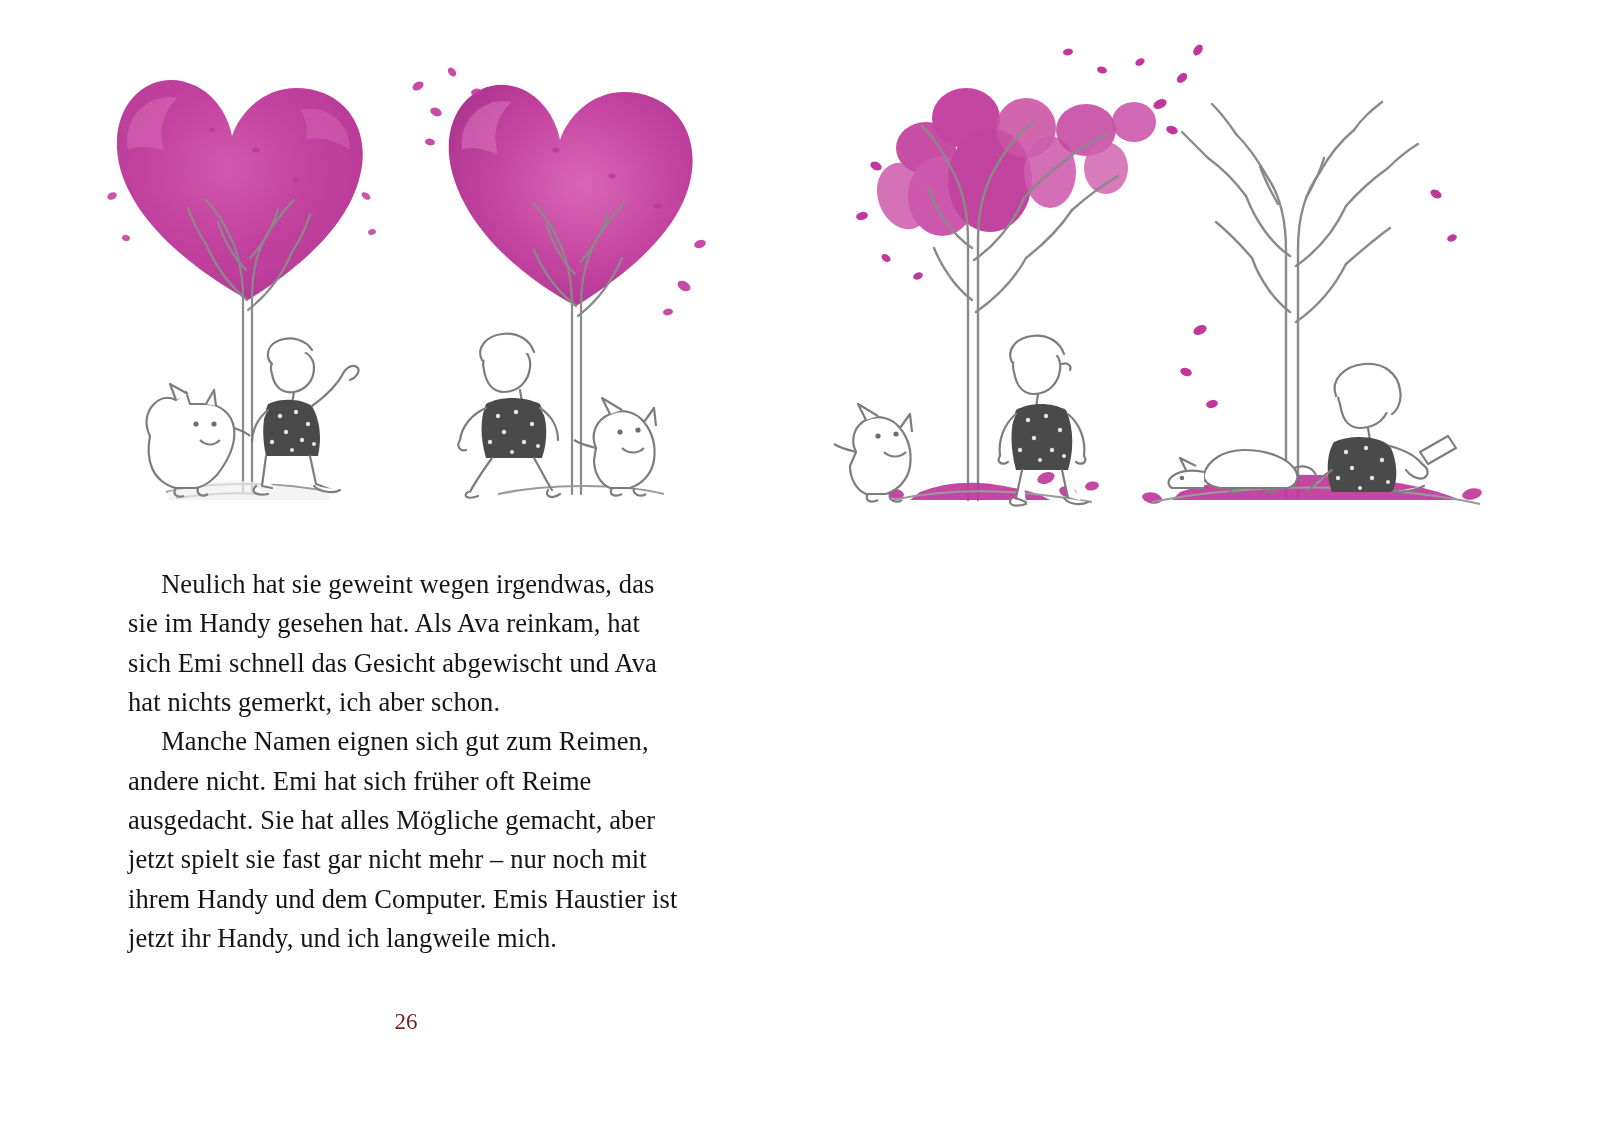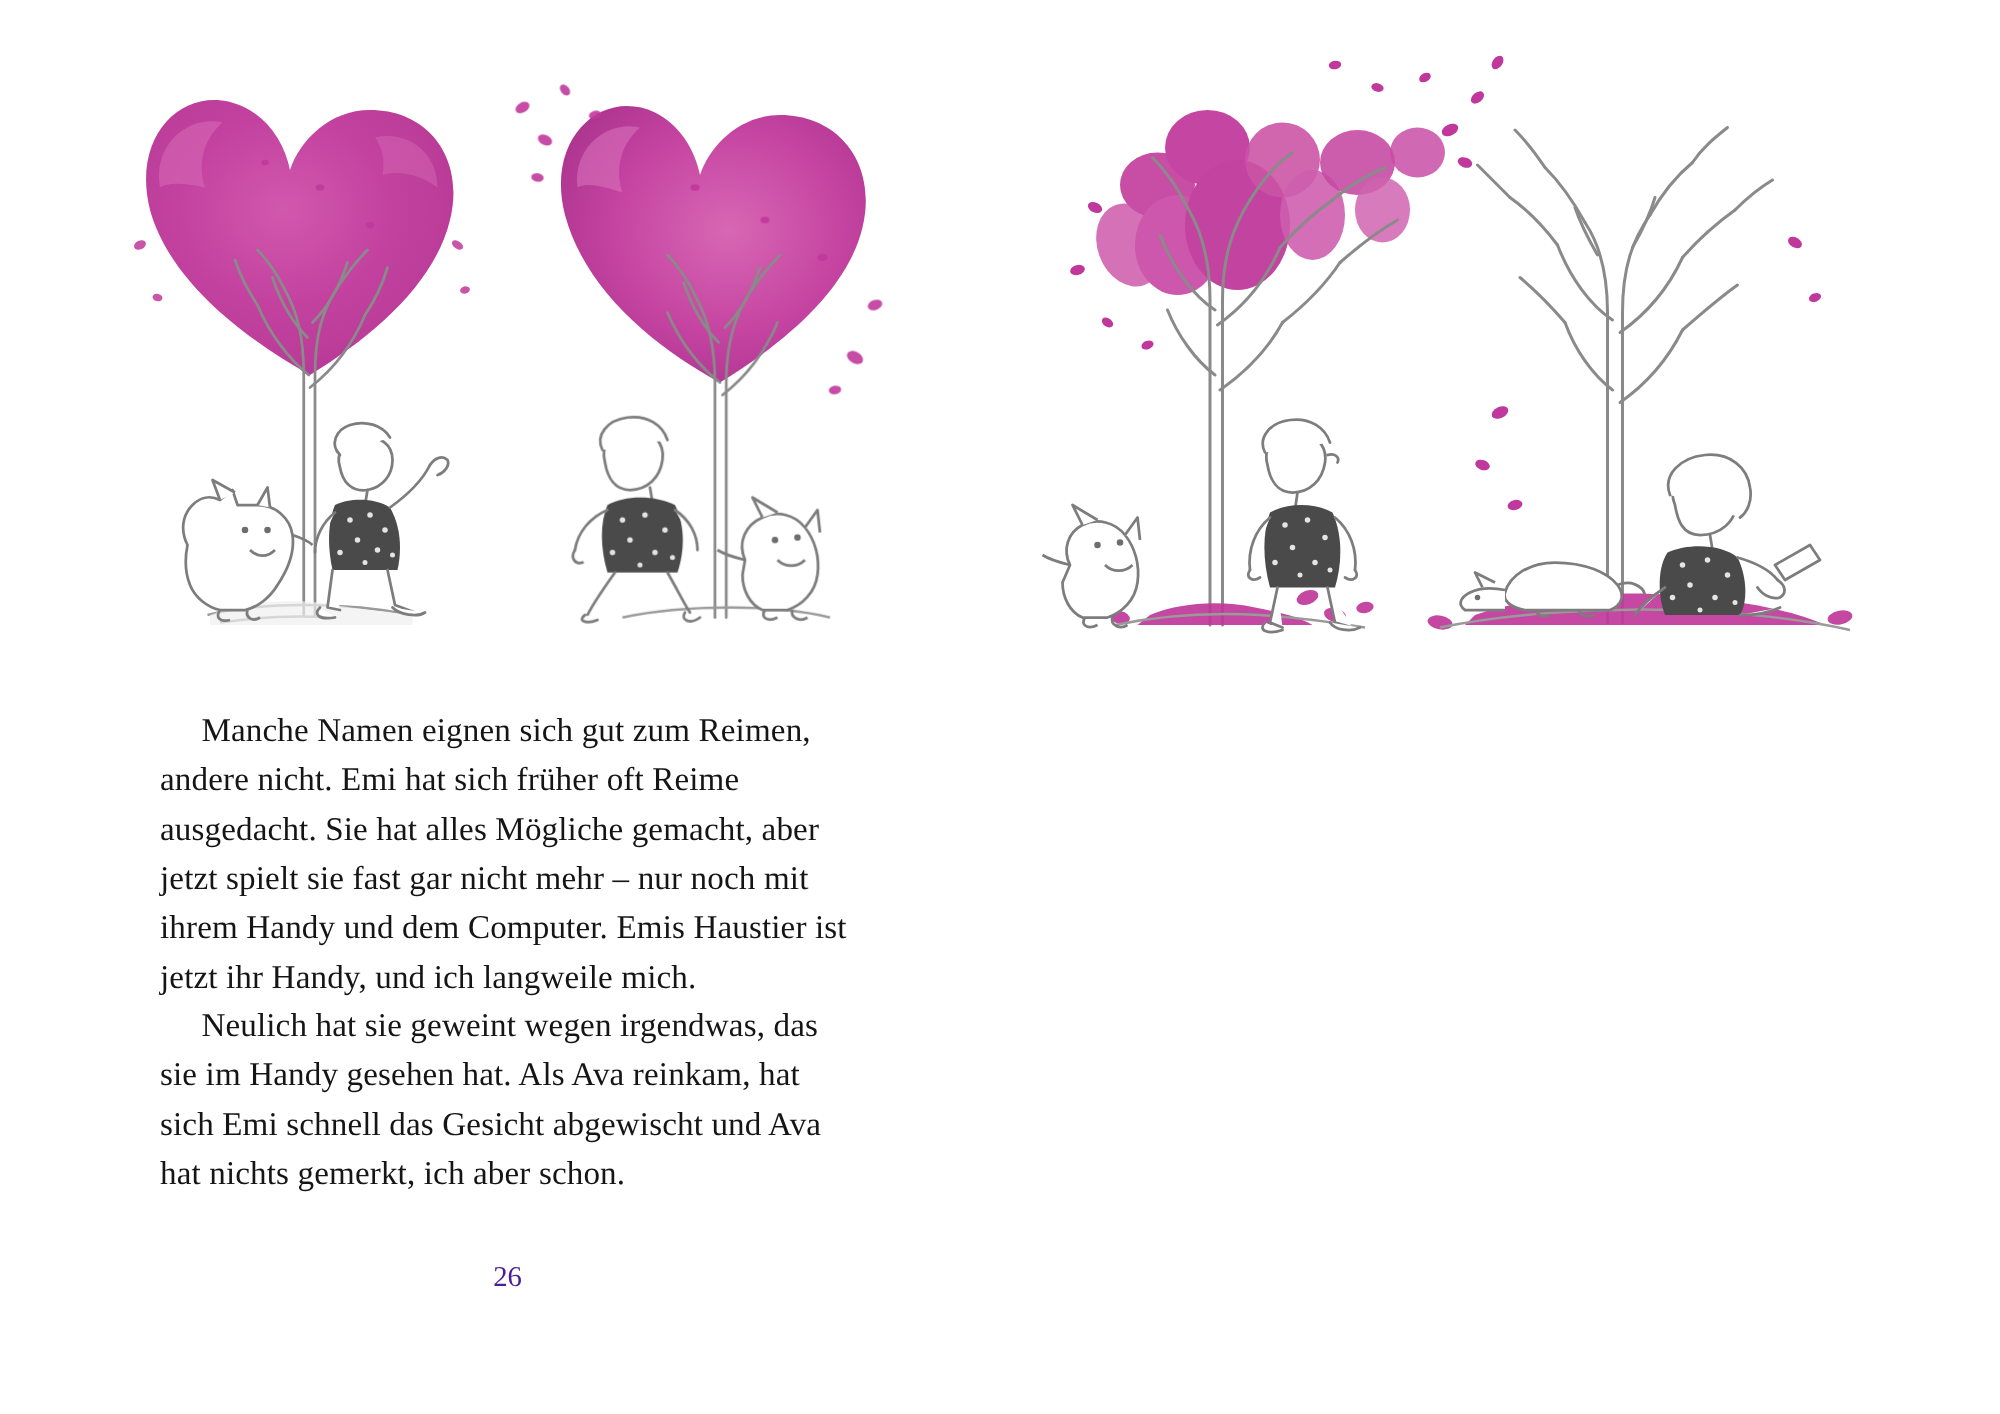--- a/index.html
+++ b/index.html
@@ -51,21 +51,21 @@
     margin: 0;
     text-indent: 1.25em;
   }
   .para.first {
     text-indent: 1.25em;
   }
   .folio {
     position: absolute;
     bottom: 96px;
     font-size: 23px;
-    color: #4c1d95;
+    color: #7f1d1d;
     text-align: center;
   }
   .page-left .folio {
     left: 128px;
     width: 556px;
   }
 </style>
 </head>
 <body>
 
@@ -230,22 +230,22 @@
           <circle cx="620" cy="432" r="2.6" fill="#6d6d6d" stroke="none"></circle>
           <circle cx="638" cy="430" r="2.6" fill="#6d6d6d" stroke="none"></circle>
           <path d="M622 448 C628 454, 638 454, 644 448" fill="none"></path>
           <path d="M612 488 C608 494, 614 498, 622 494" fill="none"></path>
           <path d="M634 488 C632 494, 640 498, 646 494" fill="none"></path>
         </g>
       </svg>
     </div>
 
     <div class="text-block">
+      <p class="para">Neulich hat sie geweint wegen irgendwas, das sie im Handy gesehen hat. Als Ava reinkam, hat sich Emi schnell das Gesicht abgewischt und Ava hat nichts gemerkt, ich aber schon.</p>
       <p class="para first">Manche Namen eignen sich gut zum Reimen, andere nicht. Emi hat sich früher oft Reime ausgedacht. Sie hat alles Mögliche gemacht, aber jetzt spielt sie fast gar nicht mehr – nur noch mit ihrem Handy und dem Computer. Emis Haustier ist jetzt ihr Handy, und ich langweile mich.</p>
-      <p class="para">Neulich hat sie geweint wegen irgendwas, das sie im Handy gesehen hat. Als Ava reinkam, hat sich Emi schnell das Gesicht abgewischt und Ava hat nichts gemerkt, ich aber schon.</p>
     </div>
 
     <div class="folio">26</div>
   </div>
 
   <div class="page page-right">
 
     <div class="illustration">
       <svg width="800" height="560" viewBox="0 0 800 560" xmlns="http://www.w3.org/2000/svg">
 

